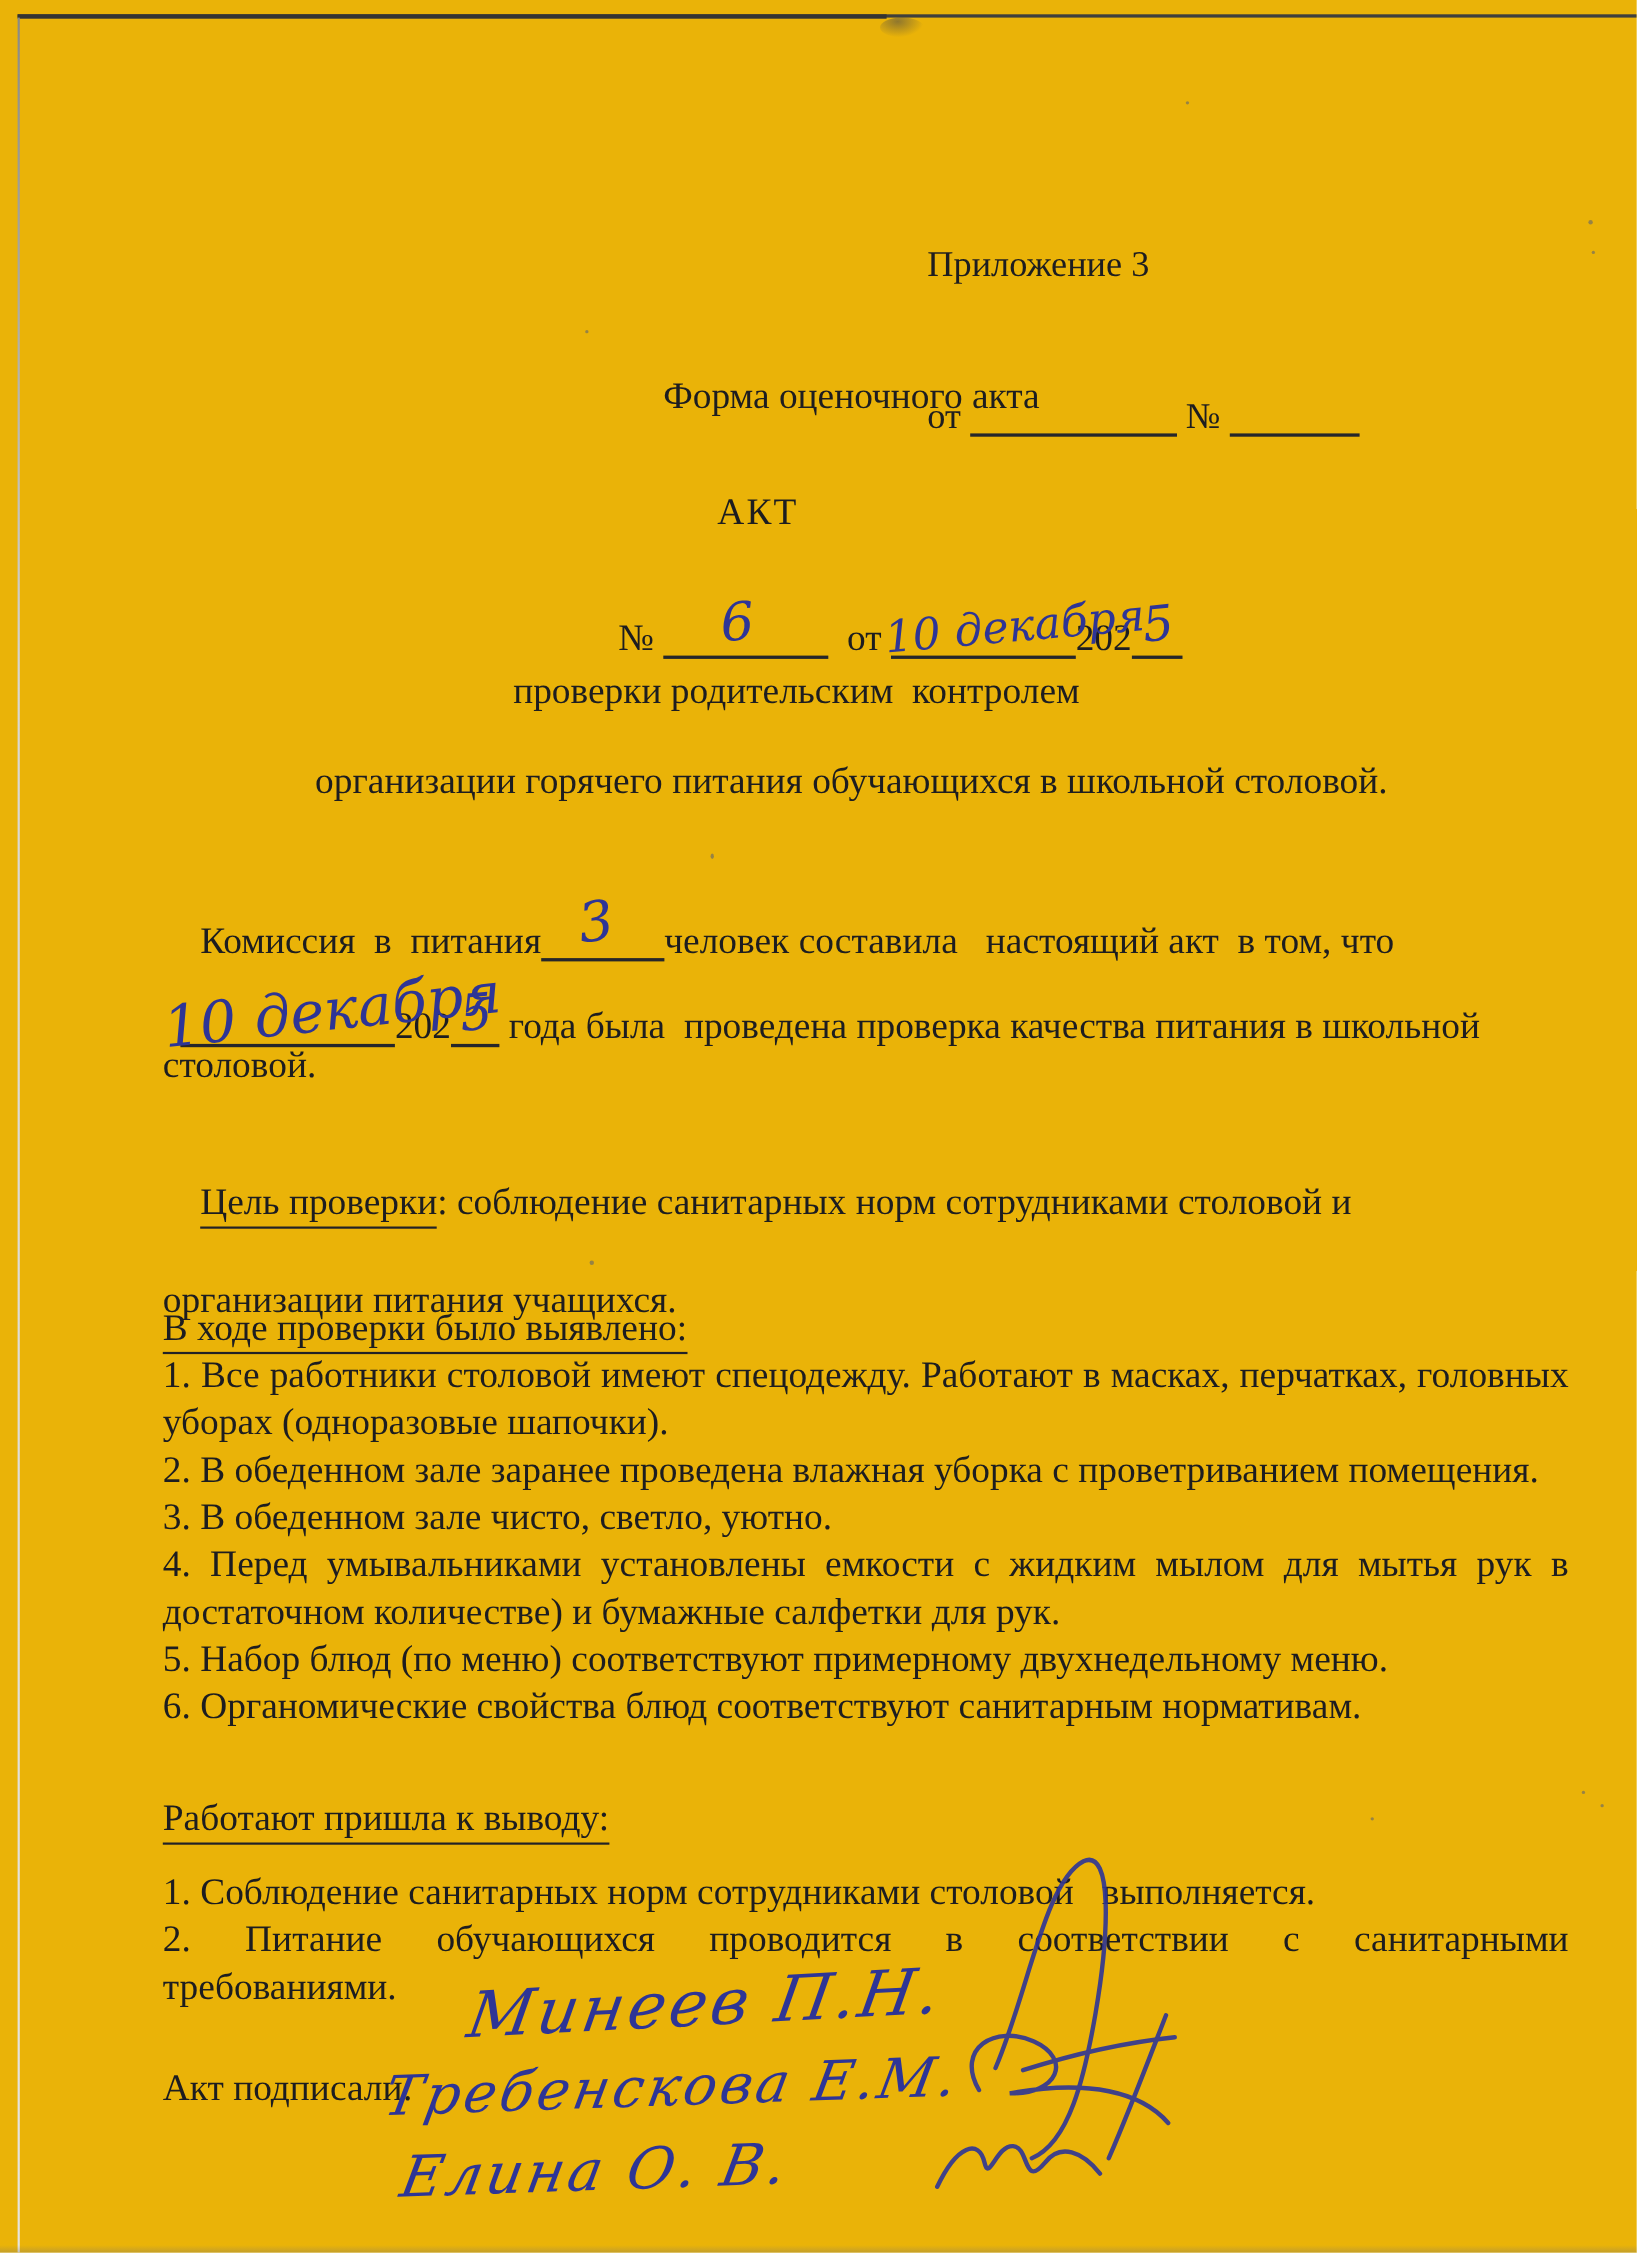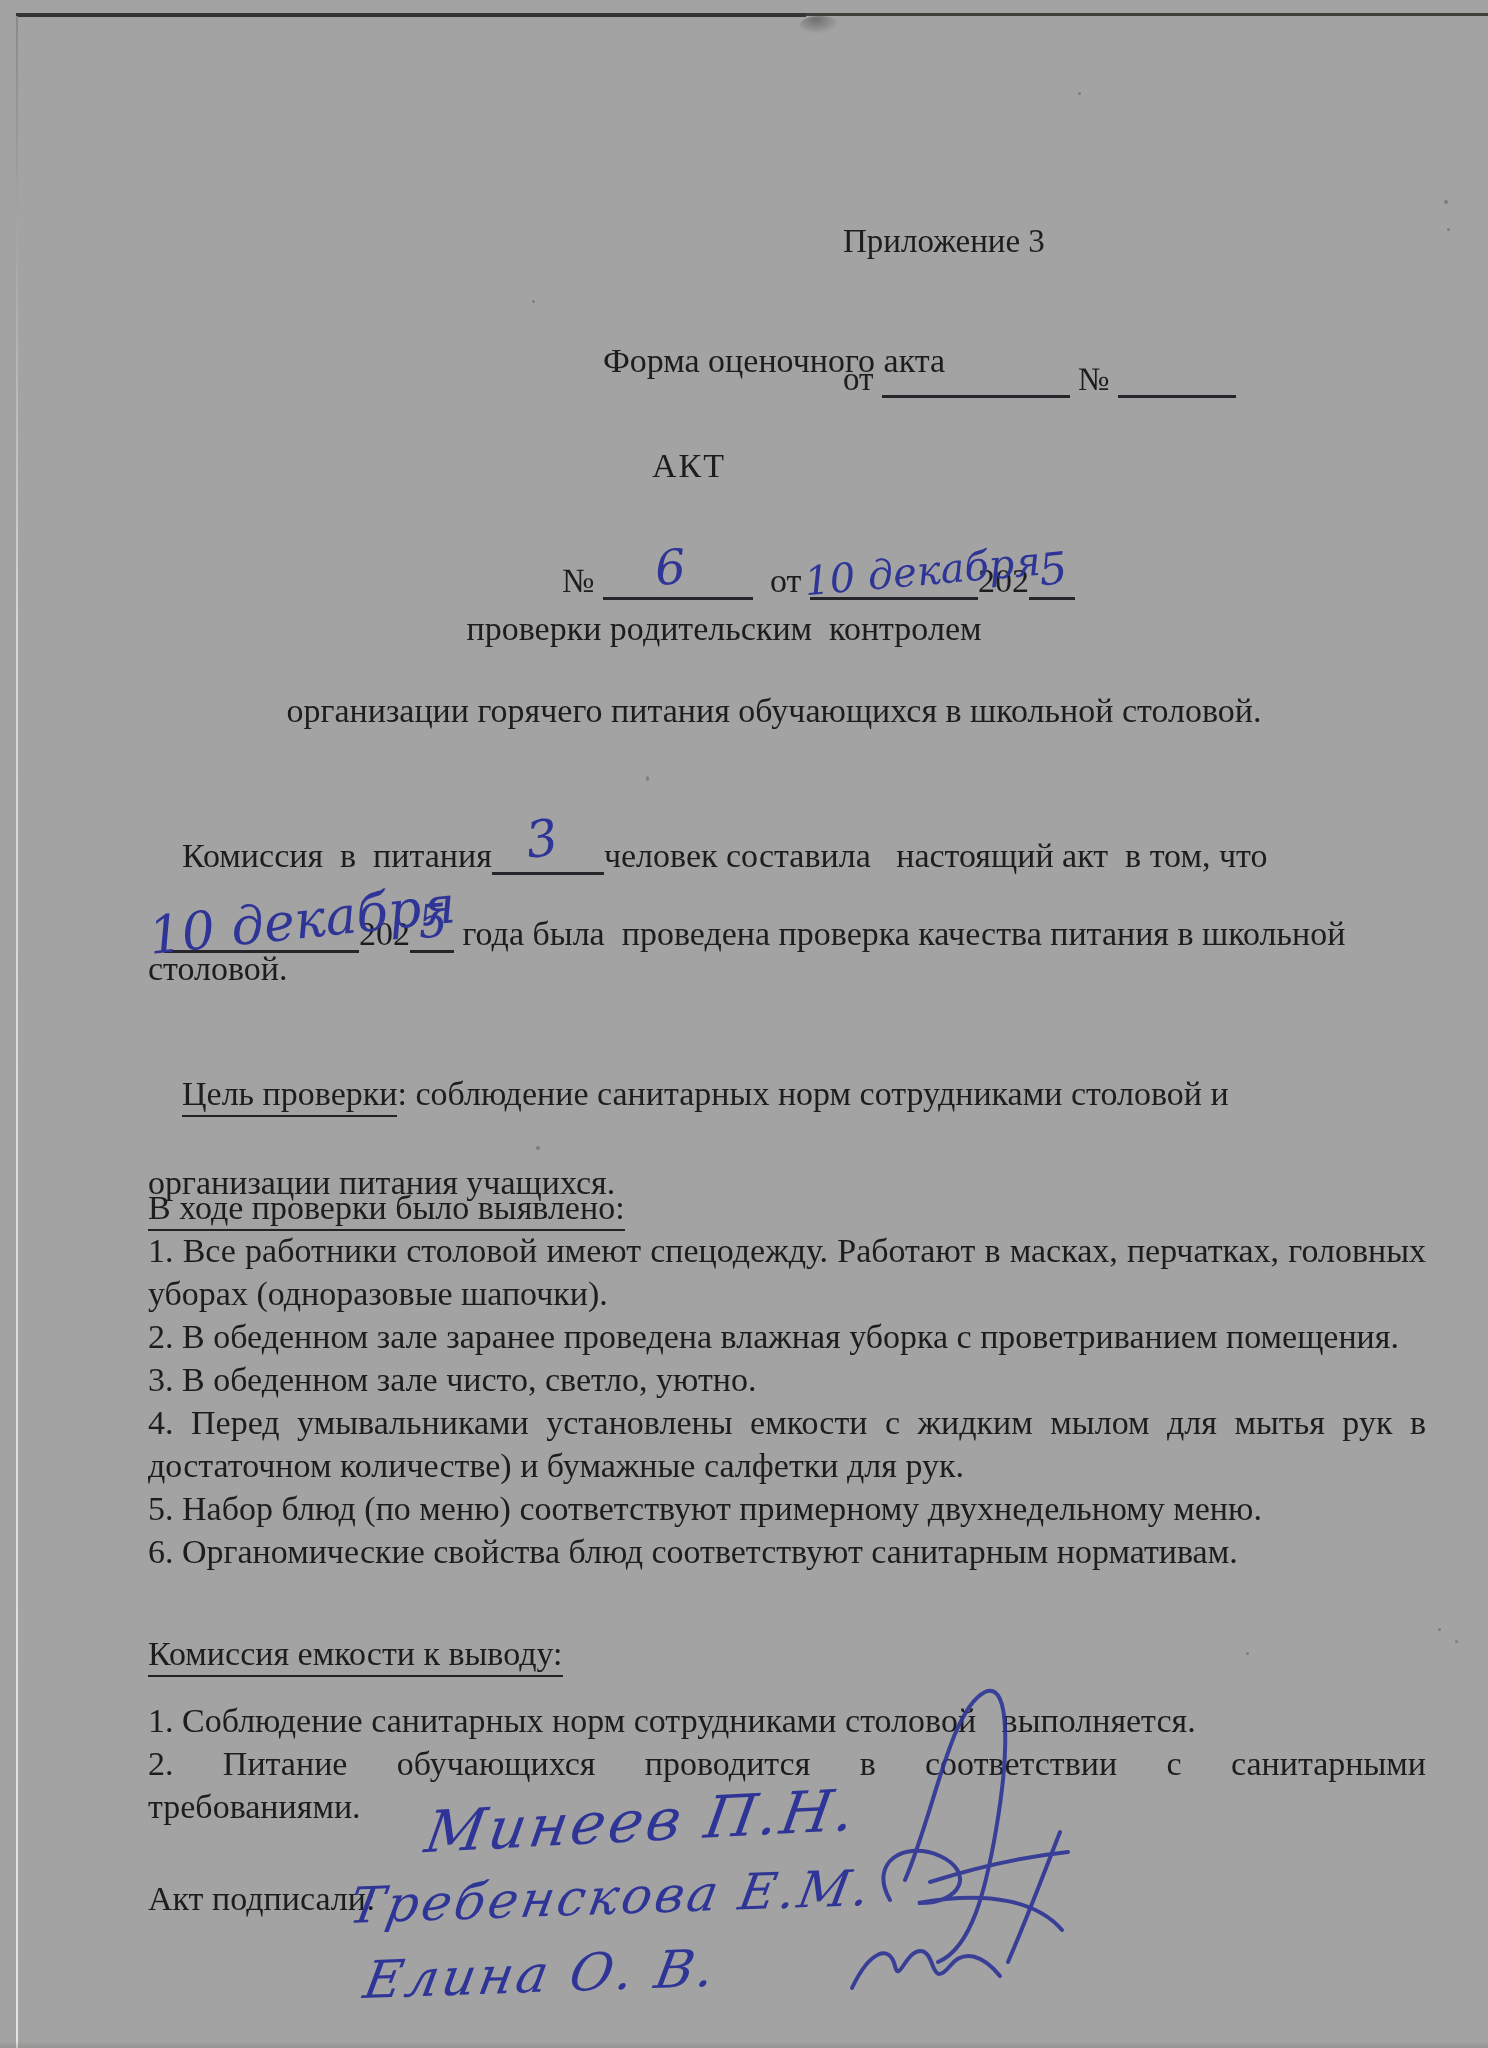--- a/index.html
+++ b/index.html
@@ -1,16 +1,16 @@
 <!DOCTYPE html>
 <html><head>
 <meta charset="utf-8">
 <style>
   html,body{margin:0;padding:0;background:#fbfaf5;}
-  .page{position:relative;width:1488px;height:2048px;background:#a3a3a3;overflow:hidden;
+  .page{position:relative;width:1488px;height:2048px;background:#eab308;overflow:hidden;
         font-family:"Liberation Serif", serif;color:#1d1d20;}
   .line{position:absolute;font-size:34px;white-space:pre-wrap;}
   .centered{left:0;width:100%;text-align:center;}
   .blk{position:absolute;left:148px;width:1278px;font-size:34px;line-height:43px;}
   .jline{text-align:justify;}
   .ul{border-bottom:2px solid #222226;padding-bottom:3px;}
   .blank{display:inline-block;position:relative;border-bottom:3px solid #26262a;
          height:30px;vertical-align:-8px;}
   .hw{position:absolute;font-family:"DejaVu Serif", serif;font-style:italic;
       color:#2e3596;white-space:nowrap;line-height:1;}
@@ -77,21 +77,21 @@
     <div><span class="ul">В ходе проверки было выявлено:</span></div>
     <div class="jline">1. Все работники столовой имеют спецодежду. Работают в масках, перчатках, головных уборах (одноразовые шапочки).</div>
     <div class="jline">2. В обеденном зале заранее проведена влажная уборка с проветриванием помещения.</div>
     <div class="jline">3. В обеденном зале чисто, светло, уютно.</div>
     <div class="jline">4. Перед умывальниками установлены емкости с жидким мылом для мытья рук  в достаточном количестве) и бумажные салфетки для рук.</div>
     <div class="jline">5. Набор блюд (по меню) соответствуют примерному двухнедельному меню.</div>
     <div class="jline">6. Органомические свойства блюд соответствуют санитарным нормативам.</div>
   </div>
 
   <div class="blk" style="top:1632px;">
-    <div><span class="ul">Комиссия емкости к выводу:</span></div>
+    <div><span class="ul">Работают пришла к выводу:</span></div>
     <div style="white-space:pre-wrap;margin-top:24px;">1. Соблюдение санитарных норм сотрудниками столовой   выполняется.</div>
     <div class="jline" style="word-spacing:14px;">2. Питание обучающихся проводится в соответствии с санитарными требованиями.</div>
   </div>
 
   <div class="line" style="left:148px;top:1880px;"><span>Акт подписали:</span></div>
 
   <div class="sig" style="left:428px;top:1792px;font-size:58px;transform:skewX(-12deg) rotate(-3deg);">Минеев П.Н.</div>
   <div class="sig" style="left:352px;top:1872px;font-size:50px;transform:skewX(-12deg) rotate(-2deg);">Требенскова Е.М.</div>
   <div class="sig" style="left:366px;top:1948px;font-size:52px;transform:skewX(-12deg) rotate(-2deg);">Елина О. В.</div>
 

